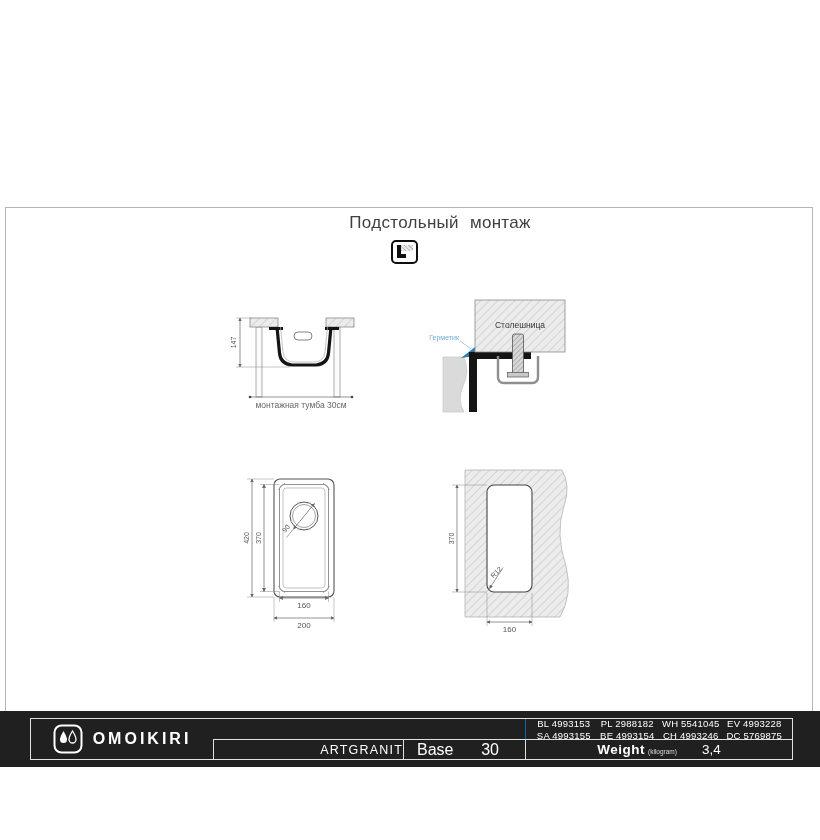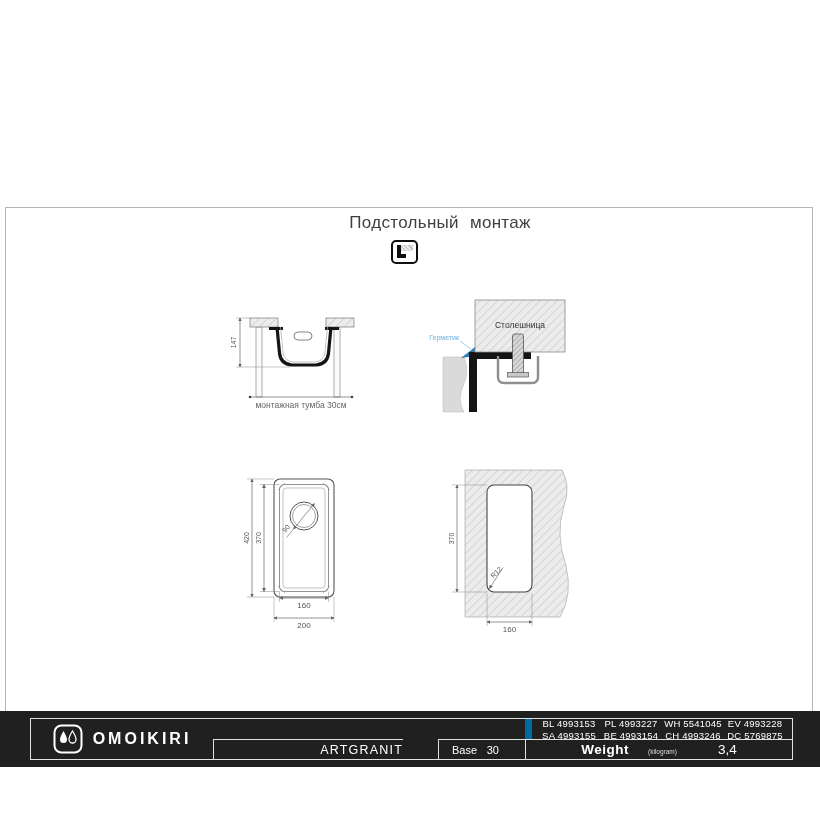--- a/index.html
+++ b/index.html
@@ -30,34 +30,34 @@
   .footerbar { position:absolute; left:0; top:711px; width:820px; height:56px; background:#202020; }
   .ftable { position:absolute; left:30px; top:7px; width:763px; height:42px;
             display:grid; grid-template-columns:182px 190px 122px 1fr;
             grid-template-rows:20px 20px; border:1px solid #e0e0e0;
             box-sizing:border-box; color:#fff; }
   .cell { display:flex; align-items:center; box-sizing:border-box; }
   .logo-cell  { grid-row:1/3; grid-column:1; justify-content:center; gap:10px;text-align:center; }
   .model-cell { grid-row:1; grid-column:2/4; border-left:1px solid #e0e0e0;
                 justify-content:center; font-size:16px; font-weight:bold;
                 letter-spacing:2px; white-space:pre; }
-  .codes-cell { grid-row:1; grid-column:4; border-left:7px solid #0369a1;
+  .codes-cell { grid-row:1; grid-column:4; border-left:1px solid #0369a1;
                 display:grid; grid-template-columns:repeat(4,1fr);
                 align-content:center; row-gap:1px; padding:0 6px;
                 font-size:9.5px; letter-spacing:0.2px; }
   .codes-cell span { white-space:nowrap; text-align:center; }
   .material-cell { grid-row:2; grid-column:2; border-left:1px solid #e0e0e0;
                    border-top:1px solid #e0e0e0; justify-content:flex-end;
                    font-size:12.5px; letter-spacing:1.2px; }
   .base-cell { grid-row:2; grid-column:3; border-left:1px solid #e0e0e0;
                border-top:1px solid #e0e0e0; justify-content:space-between;
-               padding:0 26px 0 13px; font-size:11px;margin-left:35px; }
+               padding:0 26px 0 13px; font-size:16px; }
   .weight-cell { grid-row:2; grid-column:4; border-left:1px solid #e0e0e0;
                  border-top:1px solid #e0e0e0; justify-content:center;
-                 font-size:13.5px;gap:16px; }
+                 font-size:13.5px; }
   .weight-label { font-weight:bold; letter-spacing:0.5px; }
   .weight-unit  { font-size:6.5px; margin:4px 0 0 3px; color:#ddd; }
   .weight-value { margin-left:25px; }
   .brand { font-size:16px; font-weight:bold; letter-spacing:3px; }
 </style>
 </head>
 <body>
 
 <div class="canvas">
 
@@ -184,21 +184,21 @@
           <rect x="1.5" y="1.5" width="27" height="27" rx="7" fill="none" stroke="#fff" stroke-width="2"></rect>
           <path d="M10.5,7 C10.5,7 14,12.5 14,15.5 A3.5,3.5 0 1 1 7,15.5 C7,12.5 10.5,7 10.5,7 Z" fill="#fff"></path>
           <path d="M19.5,7 C19.5,7 23,12.5 23,15.5 A3.5,3.5 0 1 1 16,15.5 C16,12.5 19.5,7 19.5,7 Z" fill="none" stroke="#fff" stroke-width="1.3"></path>
         </svg>
         <span class="brand">OMOIKIRI</span>
       </div>
 
 
       <div class="codes-cell">
         <span>BL 4993153</span>
-        <span>PL 4993227</span>
+        <span>PL 2988182</span>
         <span>WH 5541045</span>
         <span>EV 4993228</span>
         <span>SA 4993155</span>
         <span>BE 4993154</span>
         <span>CH 4993246</span>
         <span>DC 5769875</span>
       </div>
 
       <div class="cell material-cell">
         <span>ARTGRANIT</span>

